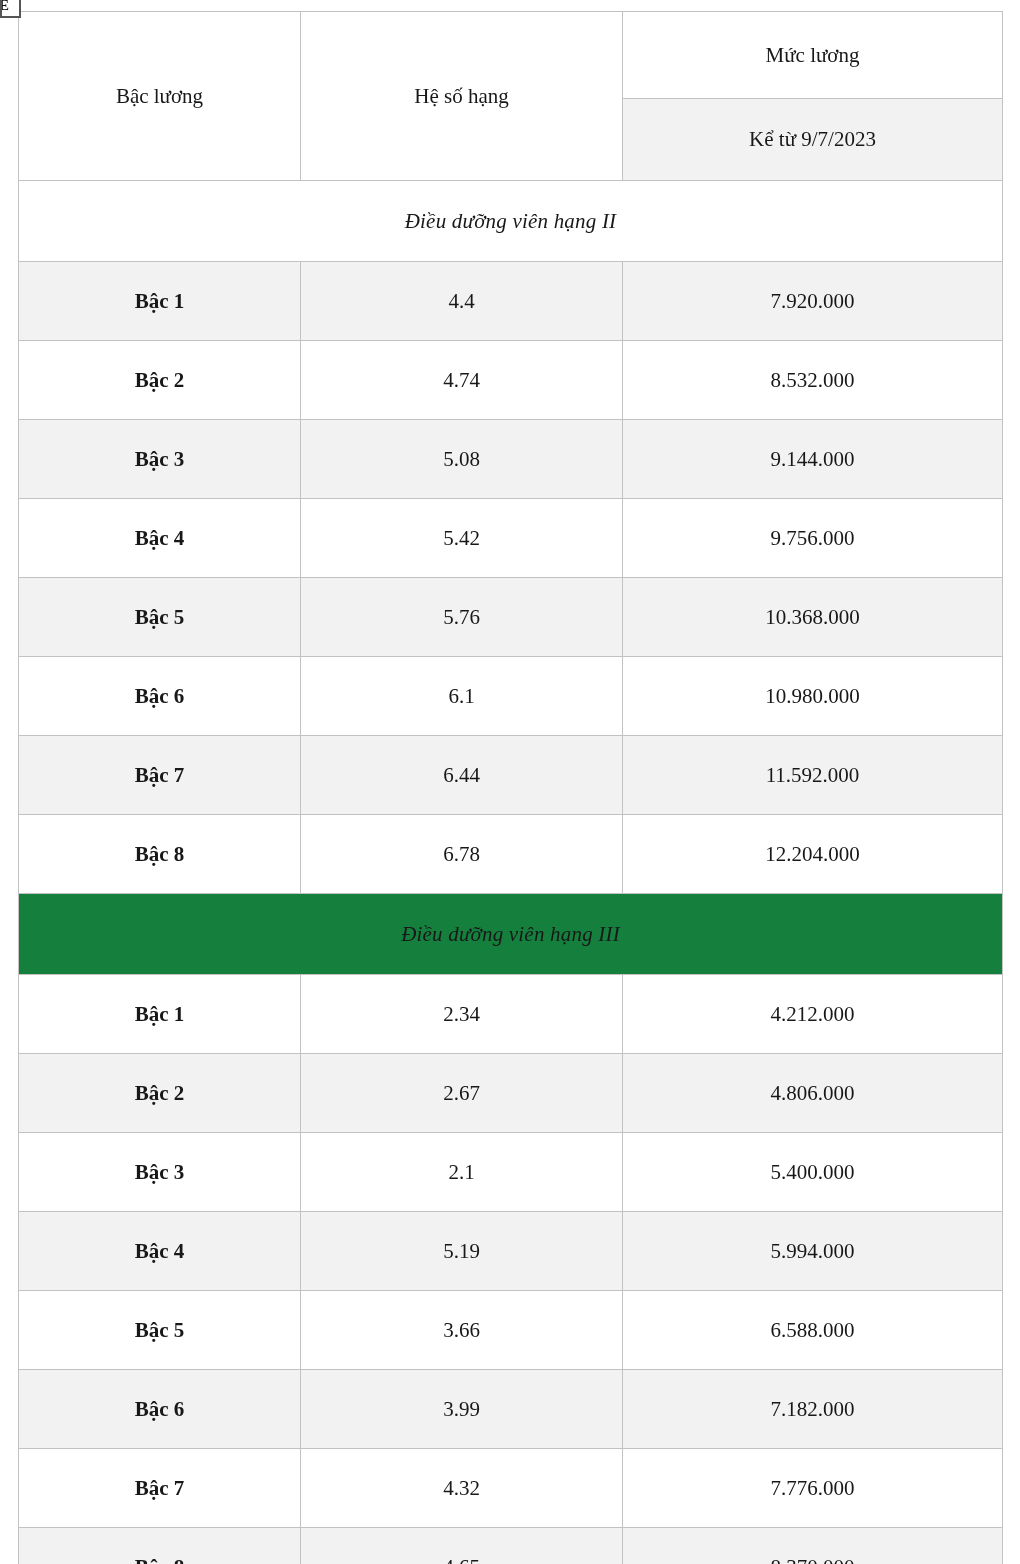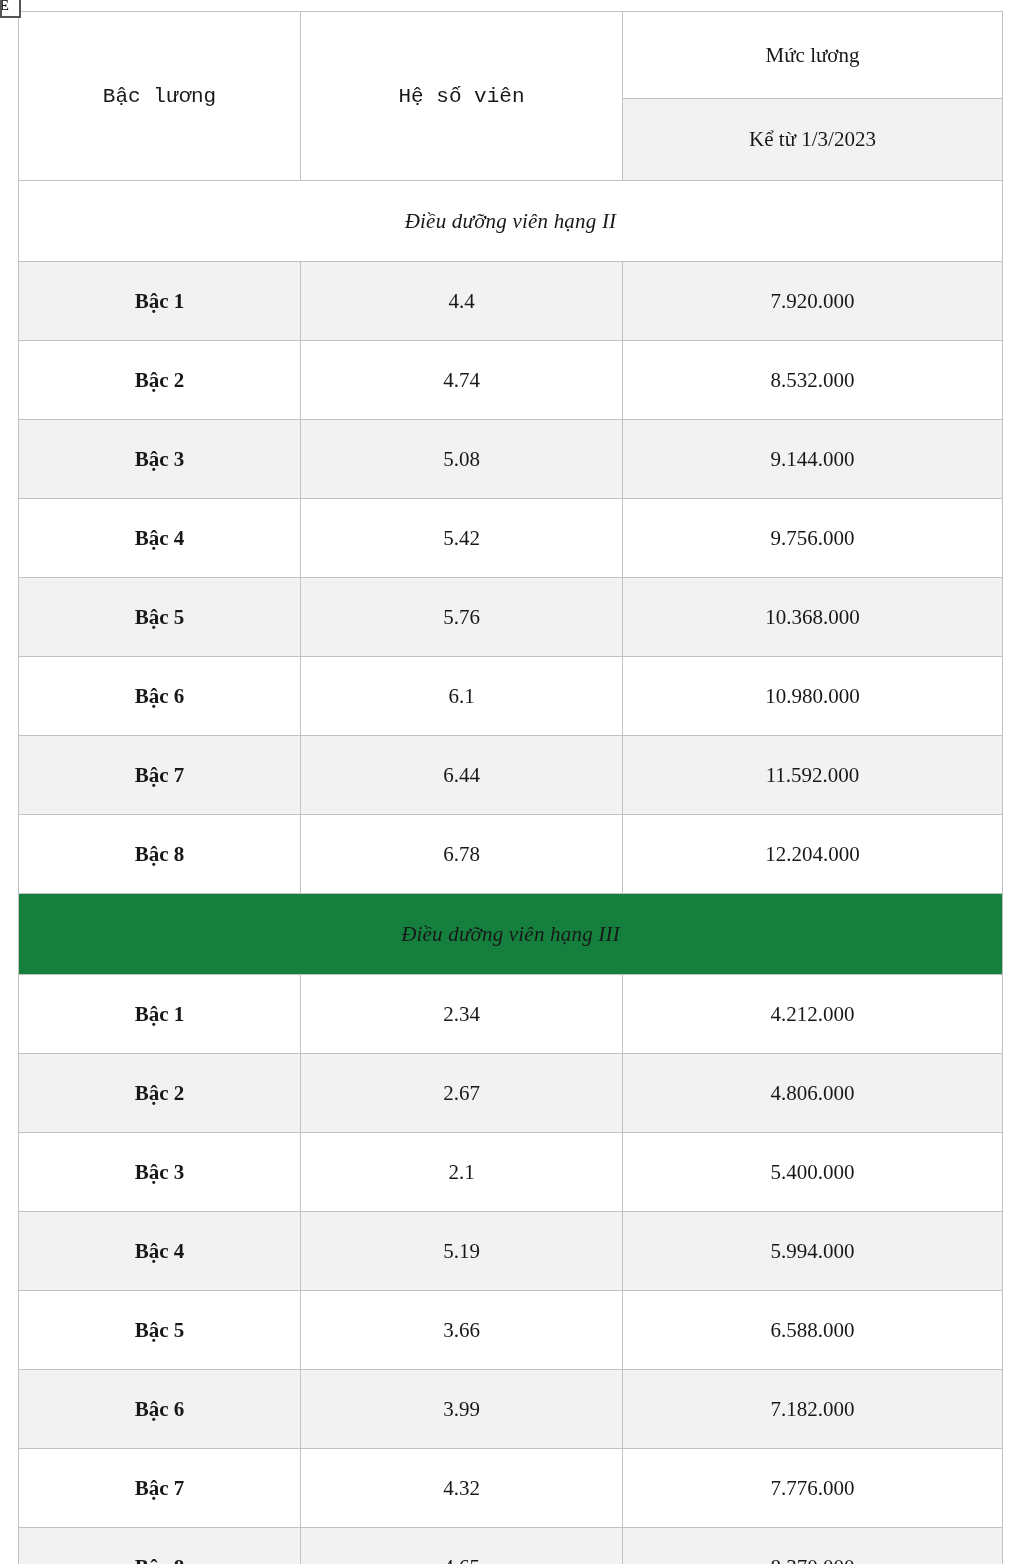--- a/index.html
+++ b/index.html
@@ -66,21 +66,20 @@
   }
 
   
   .hdr-cell {
     font-weight: bold;
     font-size: 21.5px;
     height: 78px;
   }
   .hdr-tall {
     height: 155px;
-    font-family: Liberation Mono, monospace;
   }
   .hdr-sub {
     font-weight: bold;
     font-size: 21.5px;
     height: 73px;
     background: #f2f2f2 !important;
   }
 
   
   .section-row td {
@@ -121,25 +120,25 @@
 <div class="table-wrap">
   <table class="salary-table">
     <colgroup>
       <col class="c1">
       <col class="c2">
       <col class="c3">
     </colgroup>
     <tbody id="table-body">
       <tr>
         <td class="hdr-cell hdr-tall" rowspan="2">Bậc lương</td>
-        <td class="hdr-cell hdr-tall" rowspan="2">Hệ số viên</td>
+        <td class="hdr-cell hdr-tall" rowspan="2">Hệ số hạng</td>
         <td class="hdr-cell">Mức lương</td>
       </tr>
       <tr>
-        <td class="hdr-sub">Kể từ 1/3/2023</td>
+        <td class="hdr-sub">Kể từ 9/7/2023</td>
       </tr>
     <tr class="section-row">
           <td colspan="3">Điều dưỡng viên hạng II</td>
         </tr>
         <tr class="data-row shaded">
           <td class="cell-rank">Bậc 1</td>
           <td class="cell-coef">4.4</td>
           <td class="cell-amount">7.920.000</td>
         </tr>
         <tr class="data-row">

